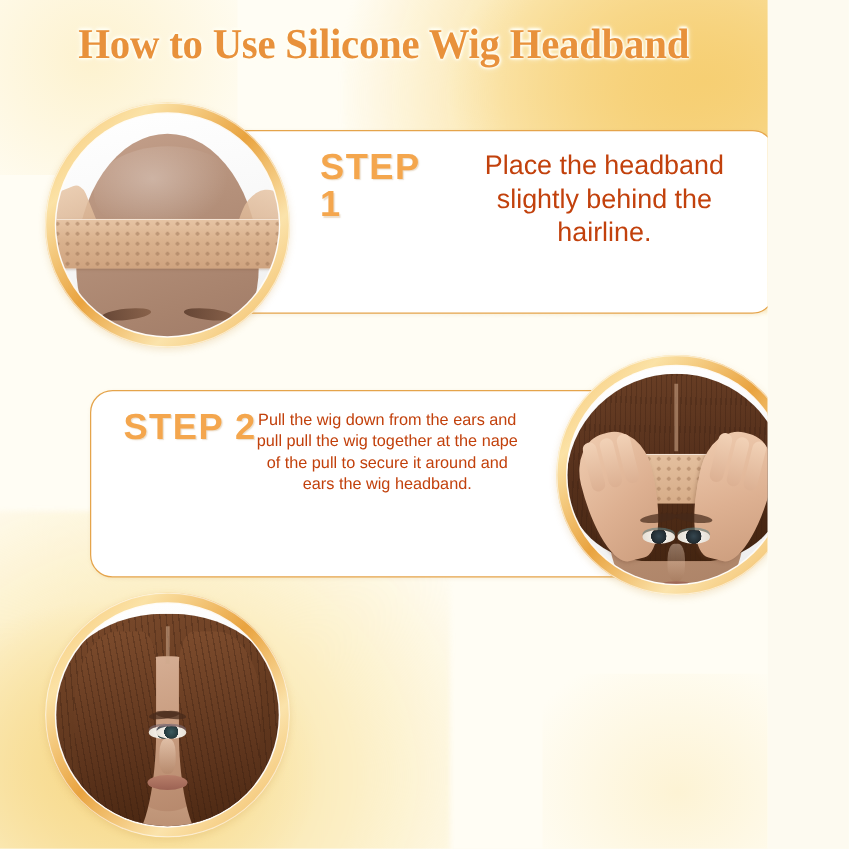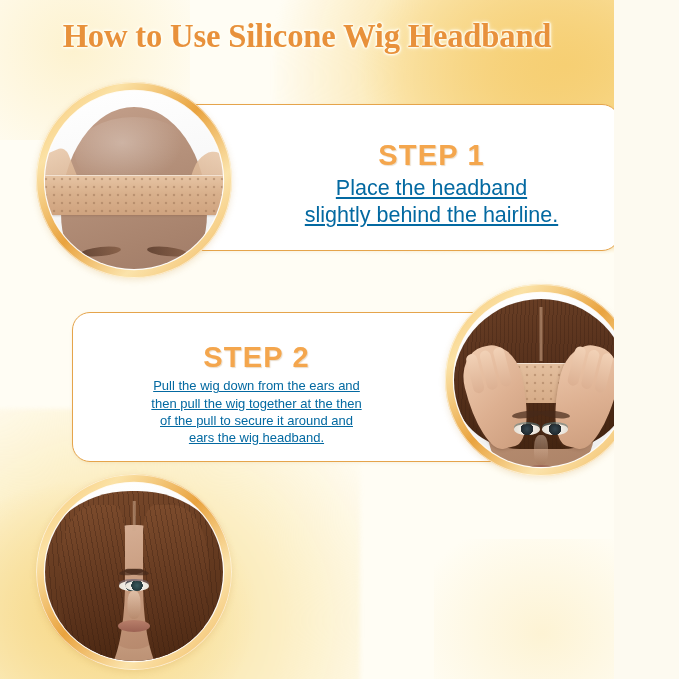--- a/index.html
+++ b/index.html
@@ -112,45 +112,43 @@
   }
   .card-1 { left: 115px;  top: 104px; width: 505px; height: 147px; }
   .card-2 { left:  72px;  top: 300px; width: 505px; height: 150px; margin-top: 12px; }
   .card-3 { left: 115px;  top: 492px; width: 505px; height: 148px; }
 
   .card-inner {
     position: absolute;
     top: 14px;
     bottom: 0;
     display: flex;
-    flex-direction: column;
-    align-items: center;
+    flex-direction: row;
     justify-content: center;
   }
   .card-1 .card-inner { left: 140px; right: 12px; }
   .card-2 .card-inner { left: 14px;  right: 150px; }
   .card-3 .card-inner { left: 140px; right: 12px; }
 
   .step-label {
     font-family: "Liberation Sans", sans-serif;
     font-weight: bold;
     font-size: 29px;
     letter-spacing: 1.2px;
     color: #f4a64d;
     text-shadow: 1px 1px 1px rgba(180,130,60,0.28);
     margin: 0 0 5px 0;
     line-height: 1.05;
   }
   .step-body {
     font-family: "Liberation Sans", sans-serif;
-    color: #0369a1;
+    color: #c2410c;
     text-align: center;
     line-height: 1.26;
     margin: 0;
-    text-decoration: underline;
   }
   .body-lg { font-size: 21.5px; }
   .body-sm { font-size: 13px; line-height: 1.32; }
   .body-md { font-size: 21px; }
 
   
   .circle {
     position: absolute;
     border-radius: 50%;
     overflow: hidden;
@@ -474,21 +472,21 @@
         <div class="s1-eye-r"></div>
       </div>
     </div>
   </div>
 
   <div class="card card-2">
     <div class="card-inner">
       <div class="step-label">STEP 2</div>
       <div class="step-body body-sm">
         <div>Pull the wig down from the ears and</div>
-        <div>then pull the wig together at the then</div>
+        <div>pull pull the wig together at the nape</div>
         <div>of the pull to secure it around and</div>
         <div>ears the wig headband.</div>
       </div>
     </div>
   </div>
 
   <div class="circle c2">
     <div class="circle-inner">
       <div class="scene">
         <div class="photo-bg"></div>

